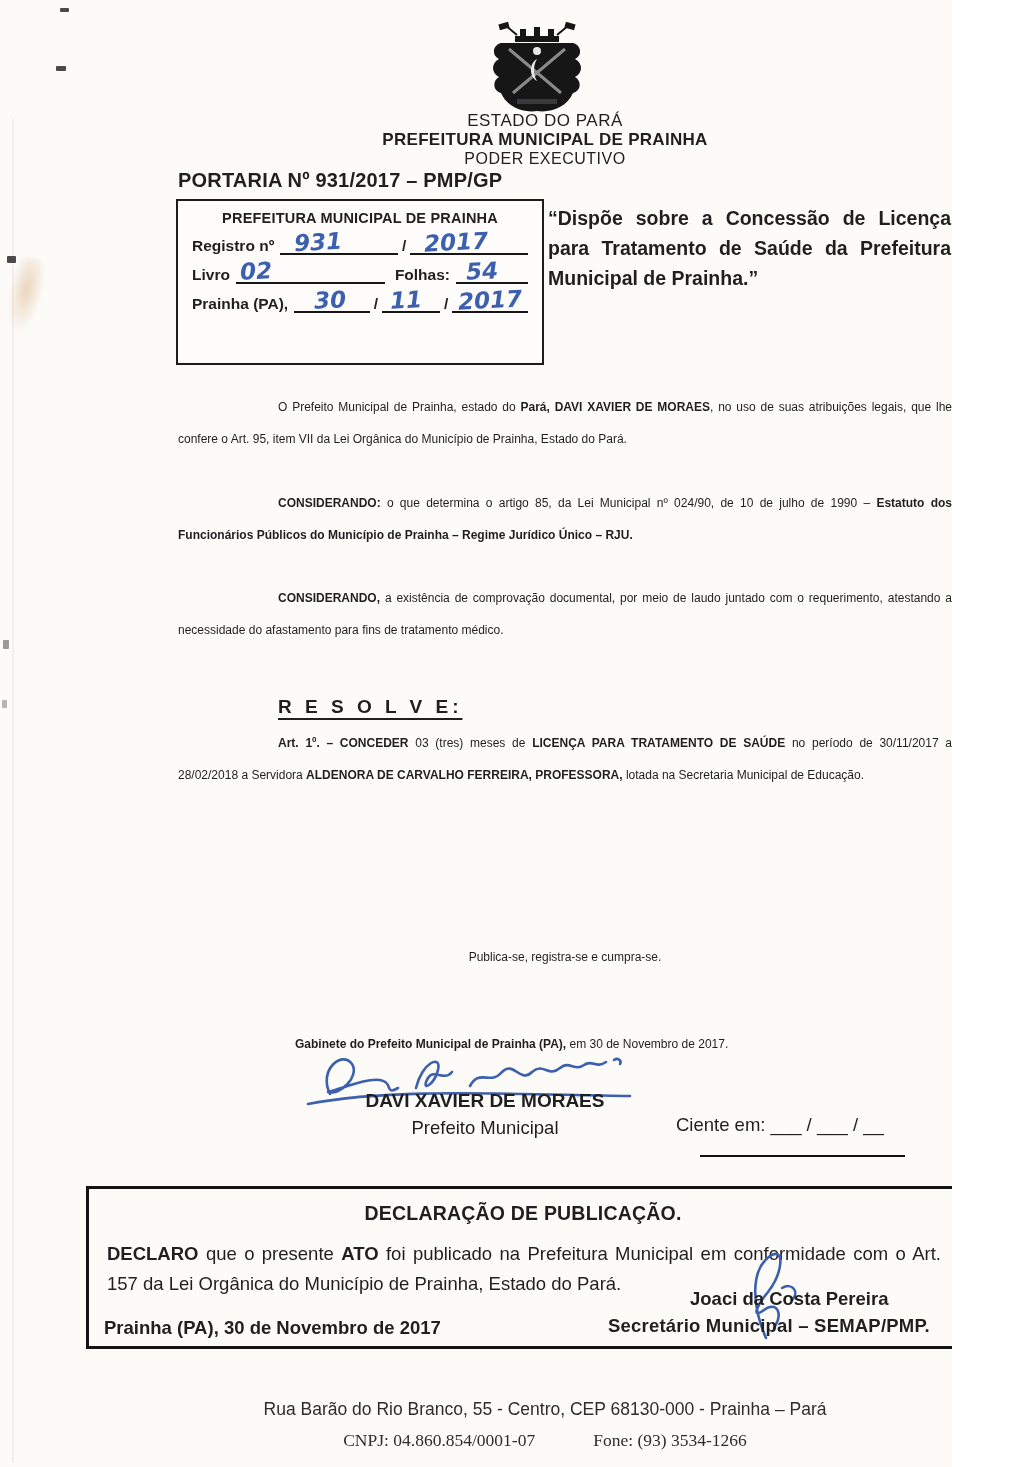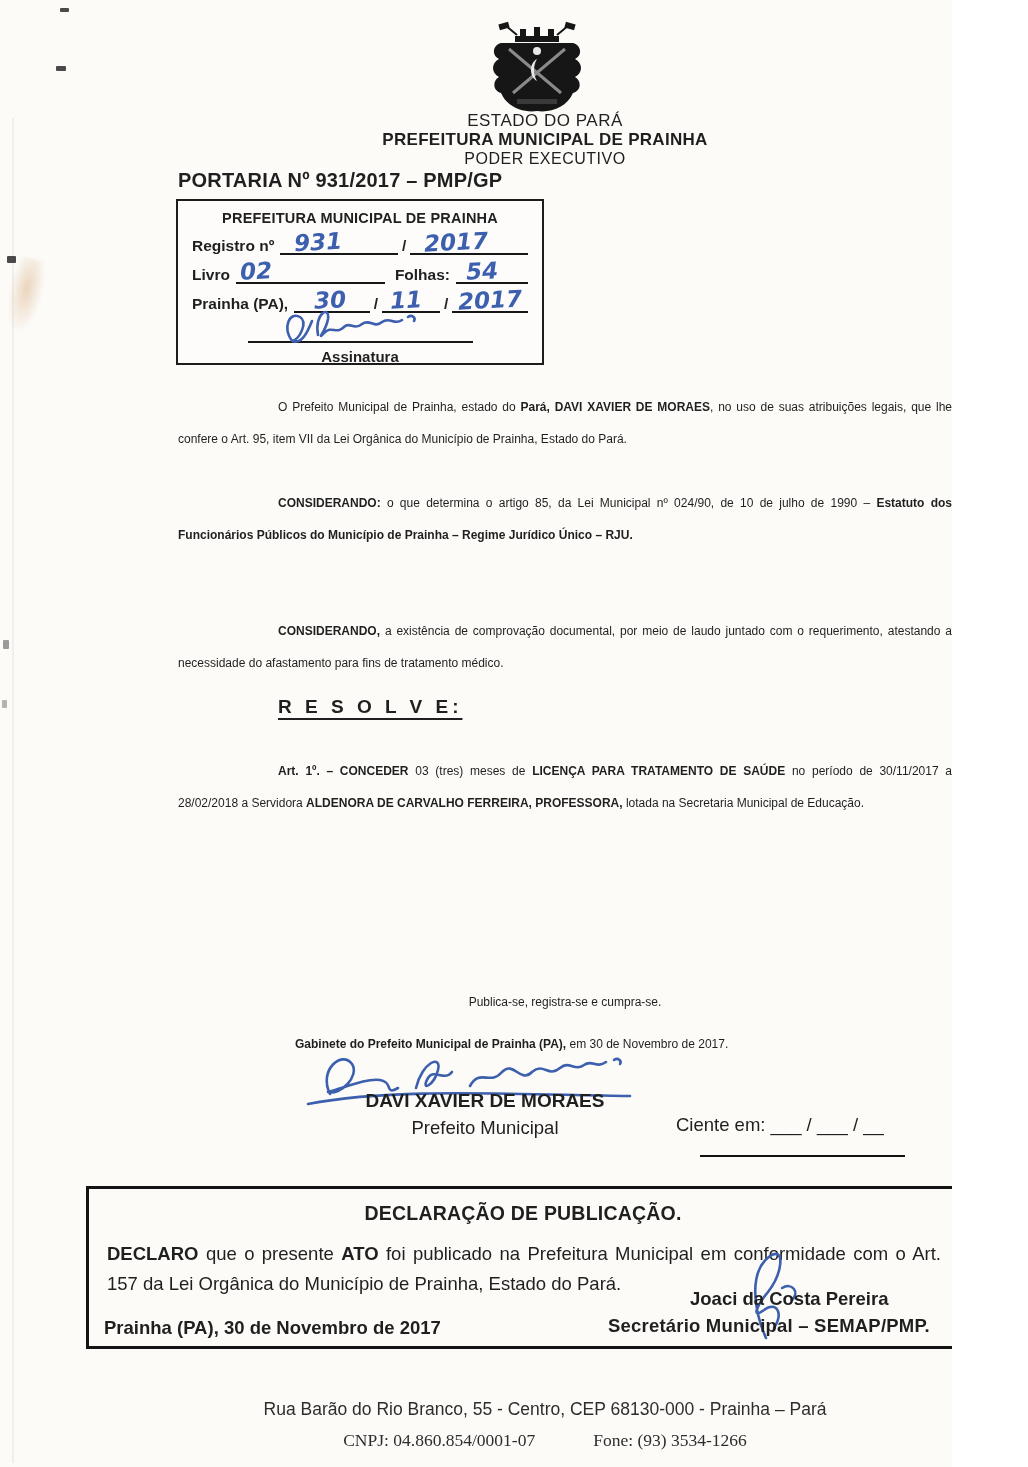--- a/index.html
+++ b/index.html
@@ -36,27 +36,27 @@
   .st-sep{padding:0 4px;}
   .sig-row{margin-top:2px;text-align:center;}
   .sig-line{display:inline-block;width:225px;border-bottom:2px solid #161616;height:26px;position:relative;}
   .st-assin{text-align:center;font-size:15px;font-weight:bold;margin-top:1px;}
   
   .epigraph{left:548px;top:203px;width:403px;font-size:19.5px;font-weight:bold;text-align:justify;line-height:30px;}
   
   .par{left:178px;width:774px;font-size:12px;line-height:31.5px;text-align:justify;text-indent:100px;}
   .p-pre{top:380px;}
   .p-c1{top:476px;}
-  .p-c2{top:604px;}
+  .p-c2{top:571px;}
   .p-resolve{top:672px;text-indent:100px;font-size:19px;}
   .p-resolve .rsv{font-weight:bold;letter-spacing:4px;text-decoration:underline;text-decoration-thickness:2px;text-underline-offset:5px;}
-  .p-a1{top:744px;}
+  .p-a1{top:716px;}
   .p-a2{top:808px;}
   .p-a3{top:902px;}
-  .p-pub{top:975px;text-align:center;text-indent:0;}
+  .p-pub{top:930px;text-align:center;text-indent:0;}
   .p-gab{top:1017px;text-indent:117px;}
   
   .sig-davi{left:300px;top:1042px;}
   .mayor-name{left:330px;top:1090px;width:310px;text-align:center;font-weight:bold;font-size:19px;}
   .mayor-role{left:330px;top:1117px;width:310px;text-align:center;font-size:18.5px;}
   .ciente{left:676px;top:1114px;font-size:18.5px;}
   .ciente-line{left:700px;top:1155px;width:205px;border-top:2px solid #111;}
   
   .decl{left:86px;top:1186px;width:868px;height:157px;border:3px solid #141414;}
   .decl-title{text-align:center;font-weight:bold;font-size:19.5px;margin-top:13px;letter-spacing:.2px;}
@@ -156,32 +156,23 @@
       </span>
       <span class="st-sep">/</span>
       <span class="uline" style="max-width:58px;">
         <span class="hand" style="left:8px;">11</span>
       </span>
       <span class="st-sep">/</span>
       <span class="uline">
         <span class="hand" style="left:6px;">2017</span>
       </span>
     </div>
-    <div class="sig-row">
-      <span class="sig-line">
-        <svg class="sig" width="150" height="44" viewBox="0 0 150 44" style="position:absolute;left:30px;bottom:-4px;">
-          <path d="M14 40 C4 26 12 10 22 16 C30 21 22 38 14 40 C24 44 30 30 34 20"></path>
-          <path d="M40 34 C36 12 52 4 50 18 C48 30 38 40 46 32 C54 24 58 34 66 26 C72 20 76 30 84 23 C92 17 96 28 104 21 C112 15 116 25 124 19"></path>
-          <path d="M130 16 C134 13 138 17 136 20"></path>
-        </svg>
-      </span>
-      <div class="st-assin">Assinatura</div>
-    </div>
-  </div>
-
+  </div>
+
+  <div class="abs epigraph">“Dispõe sobre a Concessão de Licença para Tratamento de Saúde da Prefeitura Municipal de Prainha.”</div>
 
   <p class="abs par p-pre"><span>O Prefeito Municipal de Prainha, estado do </span><b>Pará, DAVI XAVIER DE MORAES</b><span>, no uso de suas atribuições legais, que lhe confere o Art. 95, item VII da Lei Orgânica do Município de Prainha, Estado do Pará.</span></p>
 
   <p class="abs par p-c1"><b>CONSIDERANDO:</b><span> o que determina o artigo 85, da Lei Municipal nº 024/90, de 10 de julho de 1990 – </span><b>Estatuto dos Funcionários Públicos do Município de Prainha – Regime Jurídico Único – RJU.</b></p>
 
   <p class="abs par p-c2"><b>CONSIDERANDO,</b><span> a existência de comprovação documental, por meio de laudo juntado com o requerimento, atestando a necessidade do afastamento para fins de tratamento médico.</span></p>
 
   <p class="abs par p-resolve"><span class="rsv">R E S O L V E:</span></p>
 
   <p class="abs par p-a1"><b>Art. 1º. – CONCEDER</b><span> 03 (tres) meses de </span><b>LICENÇA PARA TRATAMENTO DE SAÚDE</b><span> no período de 30/11/2017 a 28/02/2018 a Servidora </span><b>ALDENORA DE CARVALHO FERREIRA, PROFESSORA,</b><span> lotada na Secretaria Municipal de Educação.</span></p>

